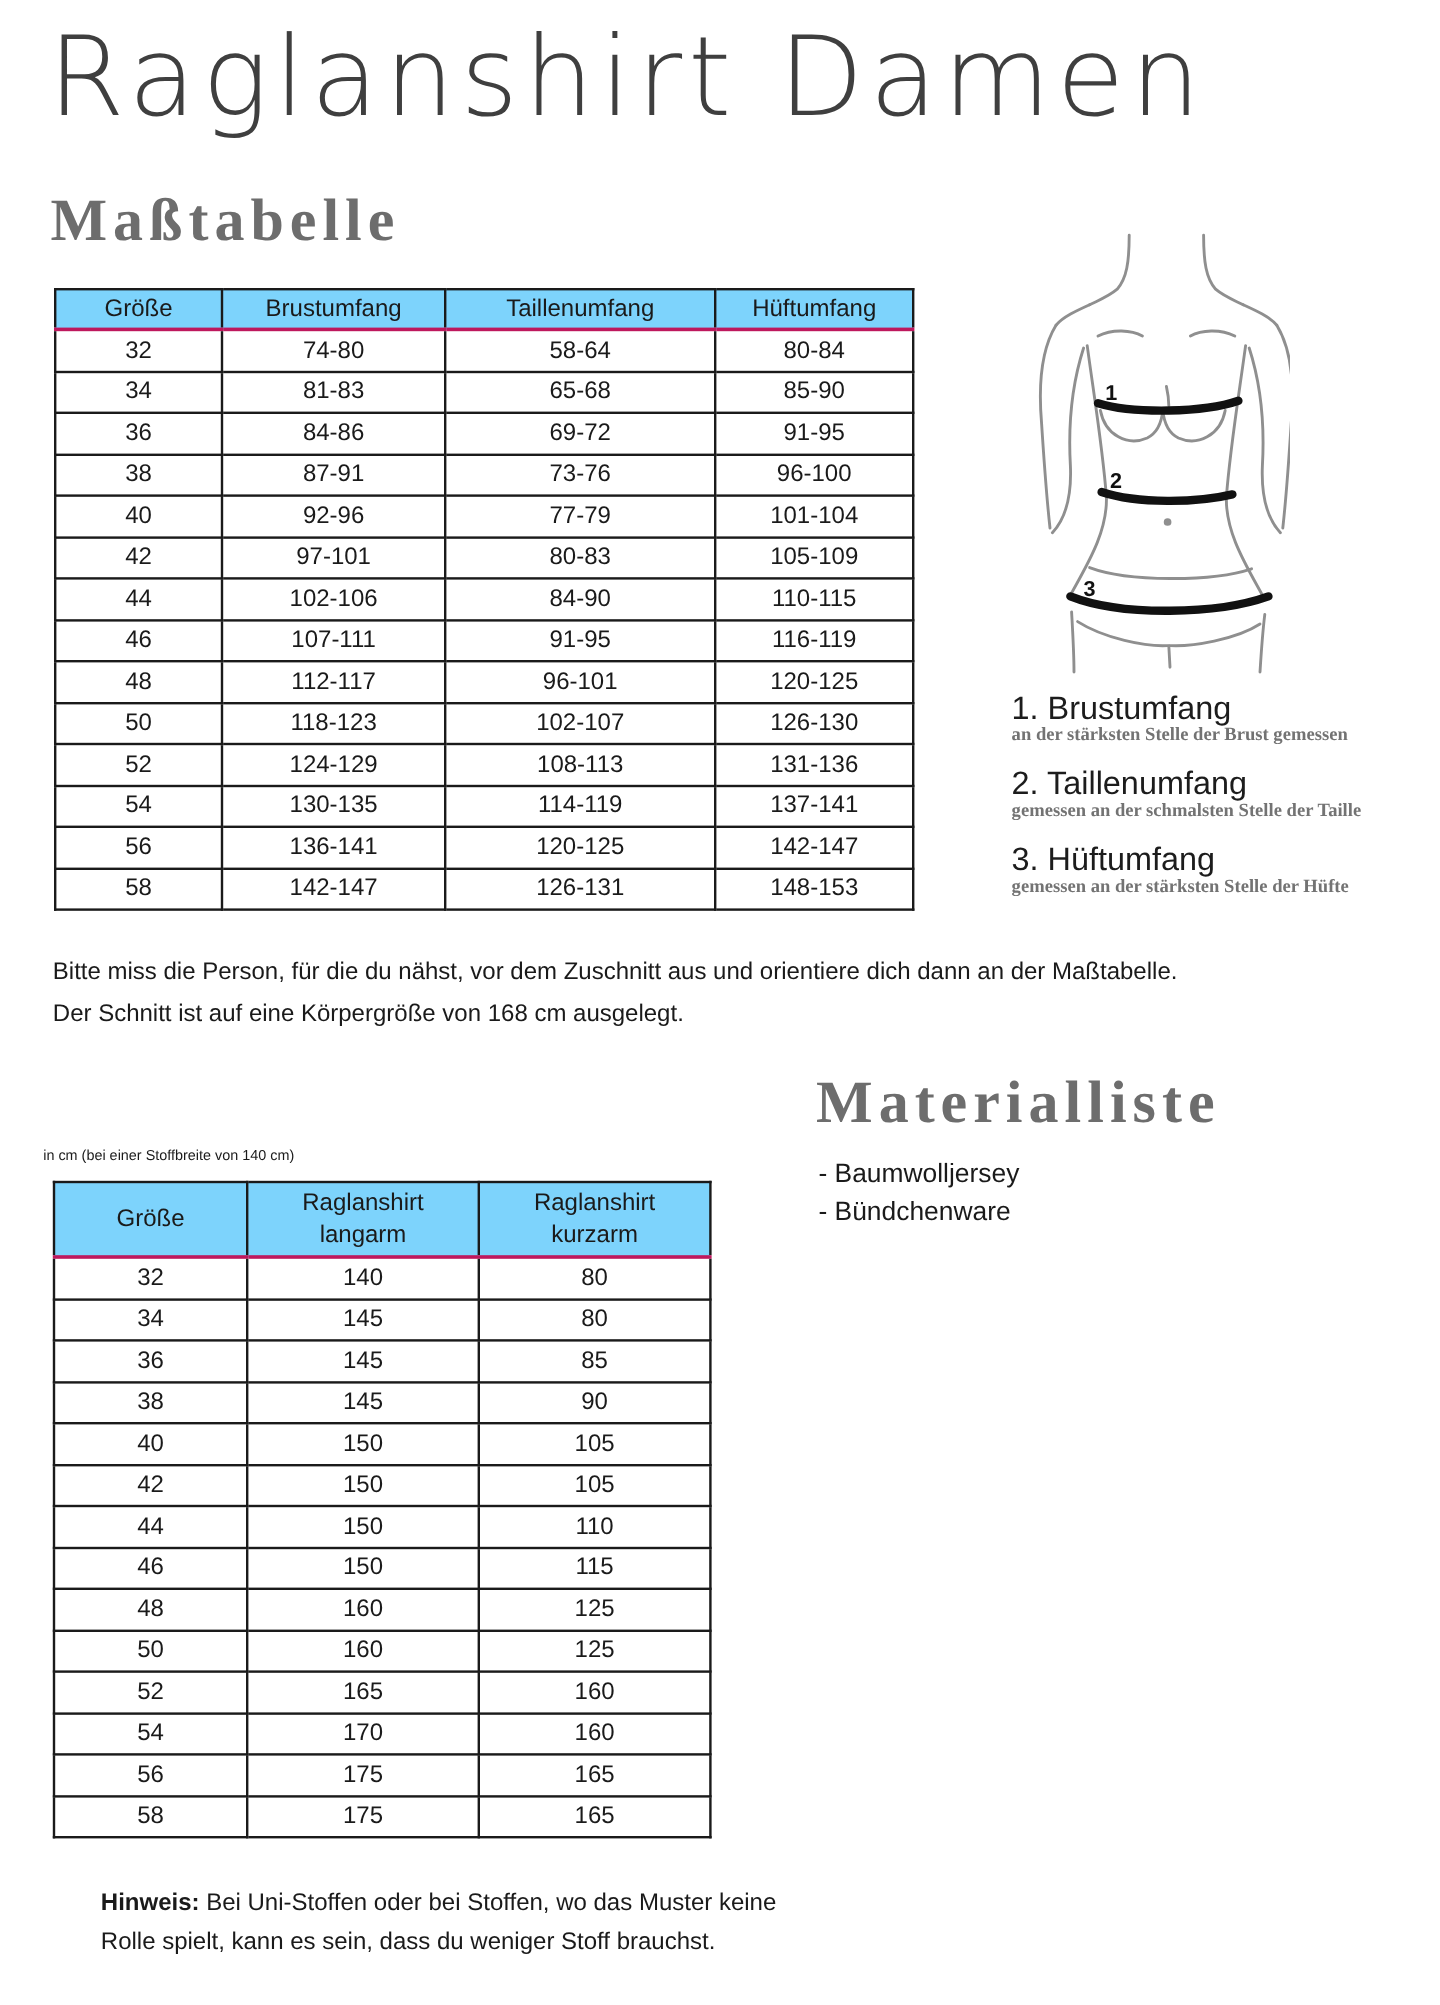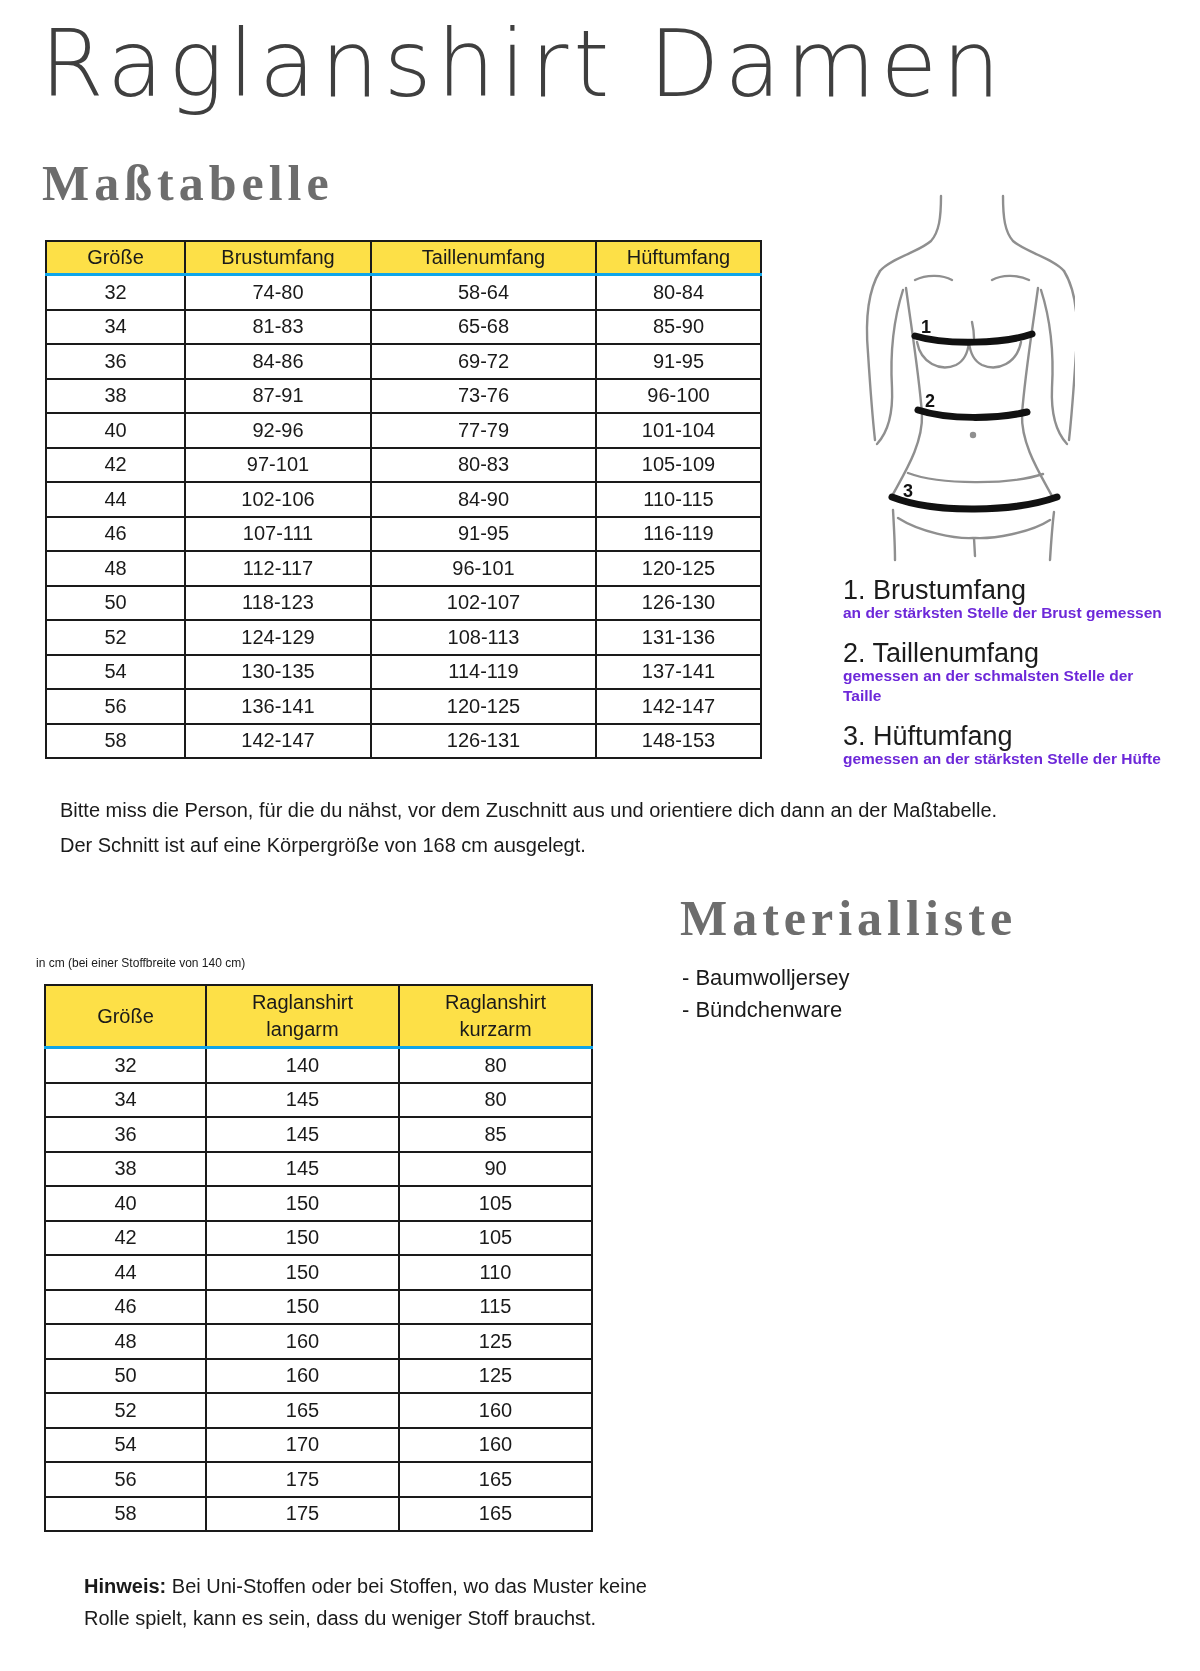--- a/index.html
+++ b/index.html
@@ -41,51 +41,51 @@
     background:#fff;
   }
   table.datatable th, table.datatable td{
     border:2px solid #1a1a1a;
     text-align:center;vertical-align:middle;
     font-size:20px;font-weight:400;
     padding:0;
     white-space:pre-line;
   }
   table.datatable thead th{
-    background:#fde047;
-    border-bottom:3px solid #0ea5e9;
+    background:#7dd3fc;
+    border-bottom:3px solid #be185d;
   }
   #masstable{left:45px;top:240px;width:707px;}
   #masstable thead th{height:31px;}
   #masstable td{height:32.5px;}
   #masstable th:nth-child(1),#masstable td:nth-child(1){width:137px;}
   #masstable th:nth-child(2),#masstable td:nth-child(2){width:184px;}
   #masstable th:nth-child(3),#masstable td:nth-child(3){width:223px;}
   #masstable th:nth-child(4),#masstable td:nth-child(4){width:163px;}
 
   #stofftable{left:44px;top:984px;width:541px;}
   #stofftable thead th{height:60px;line-height:1.35;}
   #stofftable td{height:32.5px;}
   #stofftable th:nth-child(1),#stofftable td:nth-child(1){width:159px;}
   #stofftable th:nth-child(2),#stofftable td:nth-child(2){width:191px;}
   #stofftable th:nth-child(3),#stofftable td:nth-child(3){width:191px;}
 
   .measure-note{
-    position:absolute;left:60px;top:793px;
+    position:absolute;left:44px;top:793px;
     font-size:20px;line-height:35px;color:#1a1a1a;
   }
   .figure-wrap{
     position:absolute;left:845px;top:192px;width:230px;height:370px;
   }
   .legend{
     position:absolute;left:843px;top:577px;width:330px;
   }
   .legend-item{margin-bottom:17px;}
   .legend-title{font-size:27px;line-height:26px;color:#1c1c1c;}
-  .legend-desc{font-size:15.5px;line-height:20px;font-weight:700;color:#6d28d9;}
+  .legend-desc{font-size:15.5px;line-height:20px;font-weight:700;color:#737373;font-family:Liberation Serif, serif;}
   .material-items{
     position:absolute;left:682px;top:962px;
     font-size:22px;line-height:32px;color:#1a1a1a;
   }
   .hinweis{
     position:absolute;left:44px;top:1570px;width:612px;
     font-size:20px;line-height:32px;color:#1a1a1a;margin-left:40px;
   }
   .hinweis b{font-weight:700;}
 </style>

